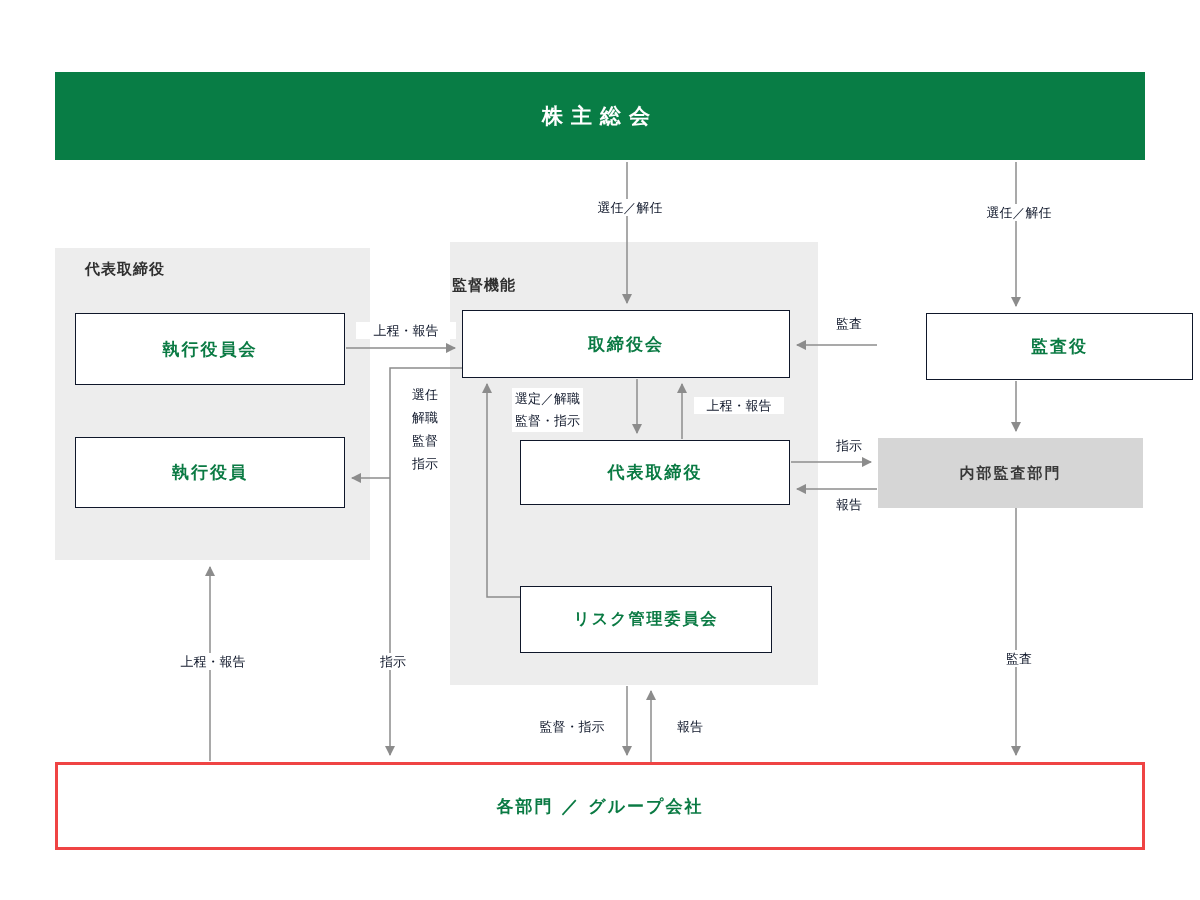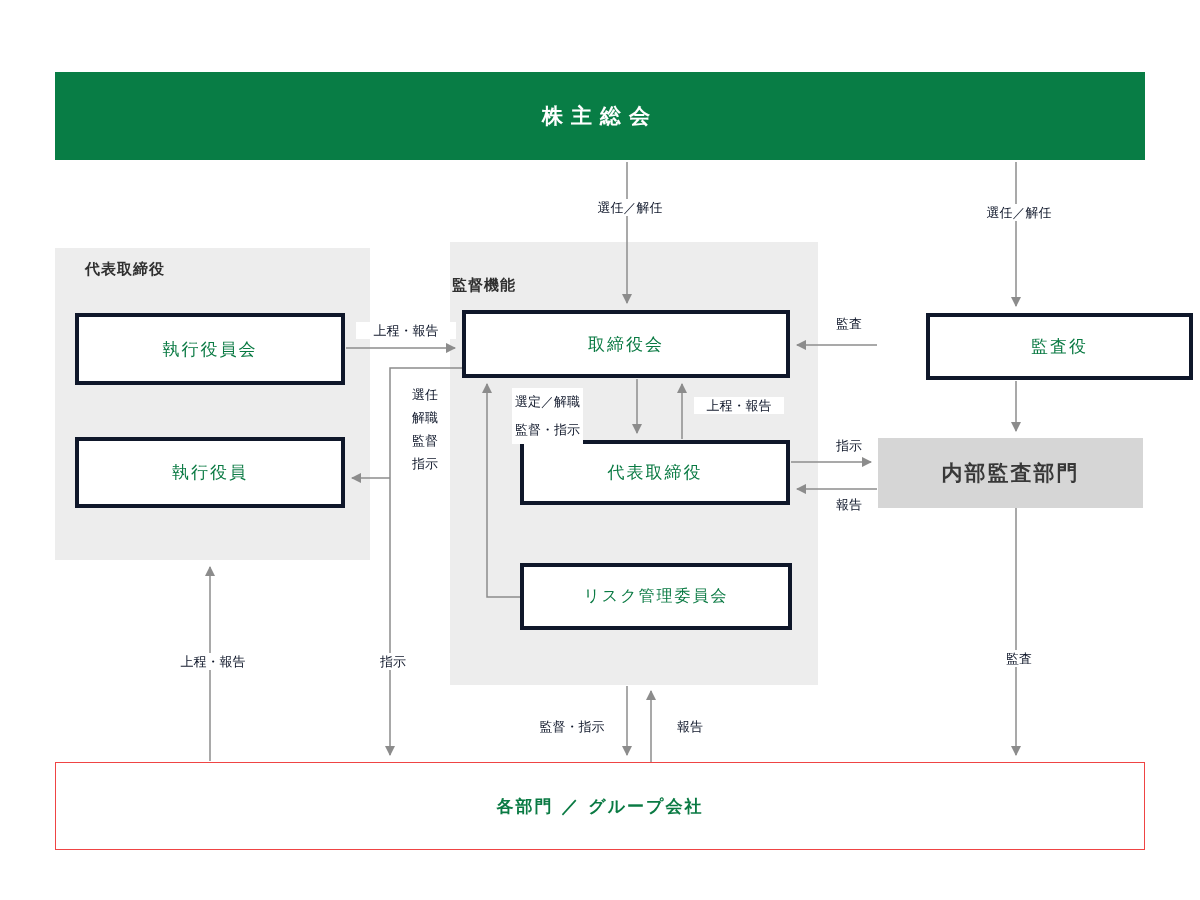--- a/index.html
+++ b/index.html
@@ -10,36 +10,36 @@
   .layer-lines{position:absolute;left:0;top:0;width:1200px;height:900px;z-index:1;pointer-events:none;}
   .node{position:absolute;z-index:2;display:flex;align-items:center;justify-content:center;box-sizing:border-box;}
   .banner{
     background:#087d45;color:#ffffff;font-weight:bold;font-size:21px;letter-spacing:8px;
   }
   .area{position:absolute;background:#ededed;z-index:0;}
   .area-label{
     position:absolute;z-index:2;font-size:15px;font-weight:bold;color:#2f2f2f;letter-spacing:1px;
   }
   .white-box{
-    background:#ffffff;border:4px solid #0f172a;color:#0a7a43;font-weight:normal;
+    background:#ffffff;border:1px solid #0f172a;color:#0a7a43;font-weight:bold;
     font-size:17px;letter-spacing:2px;
   }
   .gray-box{
-    background:#d6d6d6;color:#383838;font-weight:bold;font-size:21px;letter-spacing:2px;text-align:right;
+    background:#d6d6d6;color:#383838;font-weight:bold;font-size:15px;letter-spacing:2px;text-align:right;
   }
   .bottom-box{
-    background:#ffffff;border:1px solid #ef4444;color:#0a7a43;font-weight:bold;
+    background:#ffffff;border:3px solid #ef4444;color:#0a7a43;font-weight:bold;
     font-size:17px;letter-spacing:2px;
   }
   .edge-label{
     position:absolute;z-index:3;font-size:13px;color:#0f172a;background:#ffffff;
     padding:0 3px;text-align:center;line-height:17px;
   }
   .multiline{white-space:pre-line;text-align:left;line-height:23px;}
-  .twoline{white-space:pre-line;text-align:left;line-height:28px;}
+  .twoline{white-space:pre-line;text-align:left;line-height:22px;}
 </style>
 </head>
 <body>
 
 <div id="canvas">
 
   <div class="area" style="left:55px;top:248px;width:315px;height:312px;"></div>
   <div class="area" style="left:450px;top:242px;width:368px;height:443px;"></div>
 
   <div class="area-label" style="left:85px;top:260px;">代表取締役</div>
@@ -74,21 +74,21 @@
   <div class="node banner" style="left:55px;top:72px;width:1090px;height:88px;">株主総会</div>
 
   <div class="node white-box" style="left:75px;top:313px;width:270px;height:72px;">執行役員会</div>
 
   <div class="node white-box" style="left:462px;top:310px;width:328px;height:68px;">取締役会</div>
 
   <div class="node white-box" style="left:75px;top:437px;width:270px;height:71px;">執行役員</div>
 
   <div class="node white-box" style="left:520px;top:440px;width:270px;height:65px;">代表取締役</div>
 
-  <div class="node white-box" style="left:520px;top:563px;width:272px;height:67px;font-size:16px;">リスク管理委員会</div>
+  <div class="node white-box" style="left:520px;top:586px;width:252px;height:67px;font-size:16px;">リスク管理委員会</div>
 
   <div class="node white-box" style="left:878px;top:313px;width:267px;height:67px;margin-left:48px;">監査役</div>
 
   <div class="node gray-box" style="left:878px;top:438px;width:265px;height:70px;">内部監査部門</div>
 
   <div class="node bottom-box" style="left:55px;top:762px;width:1090px;height:88px;">各部門 ／ グループ会社</div>
 
   <div class="edge-label" style="left:562px;top:199px;width:130px;">選任／解任</div>
 
   <div class="edge-label" style="left:951px;top:204px;width:130px;">選任／解任</div>

